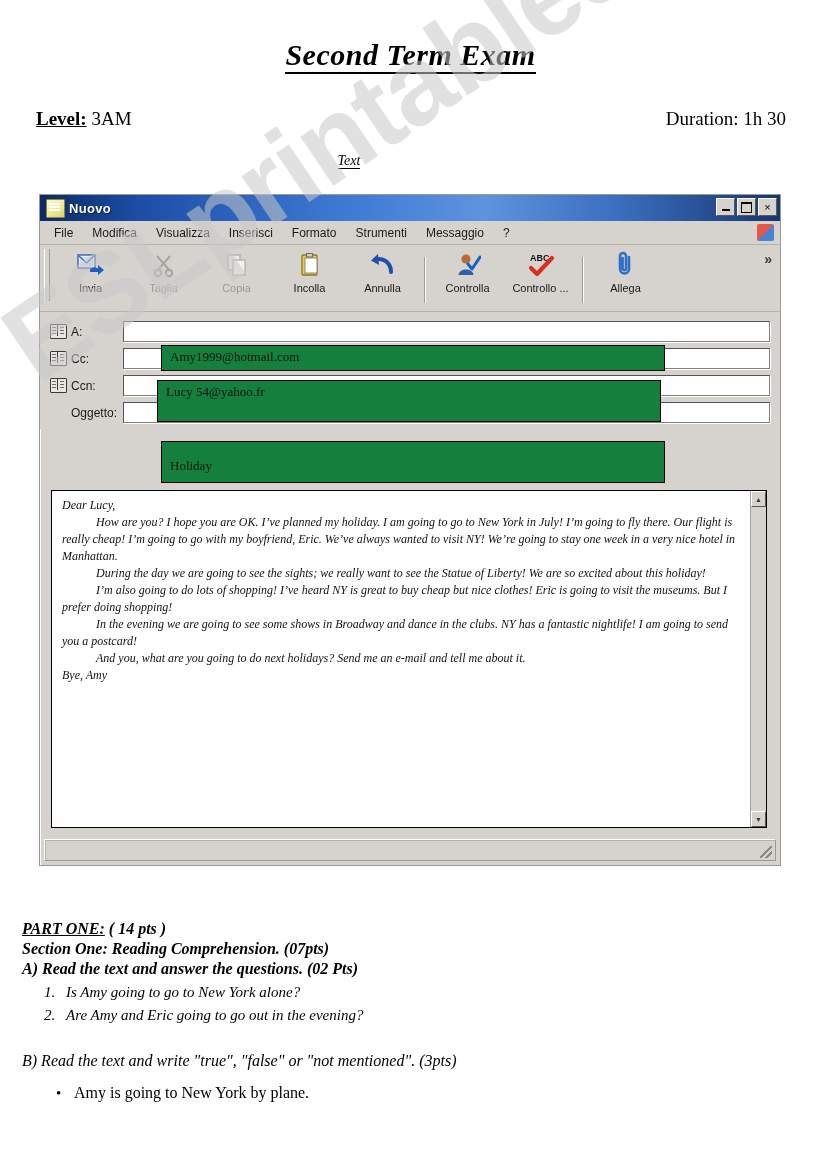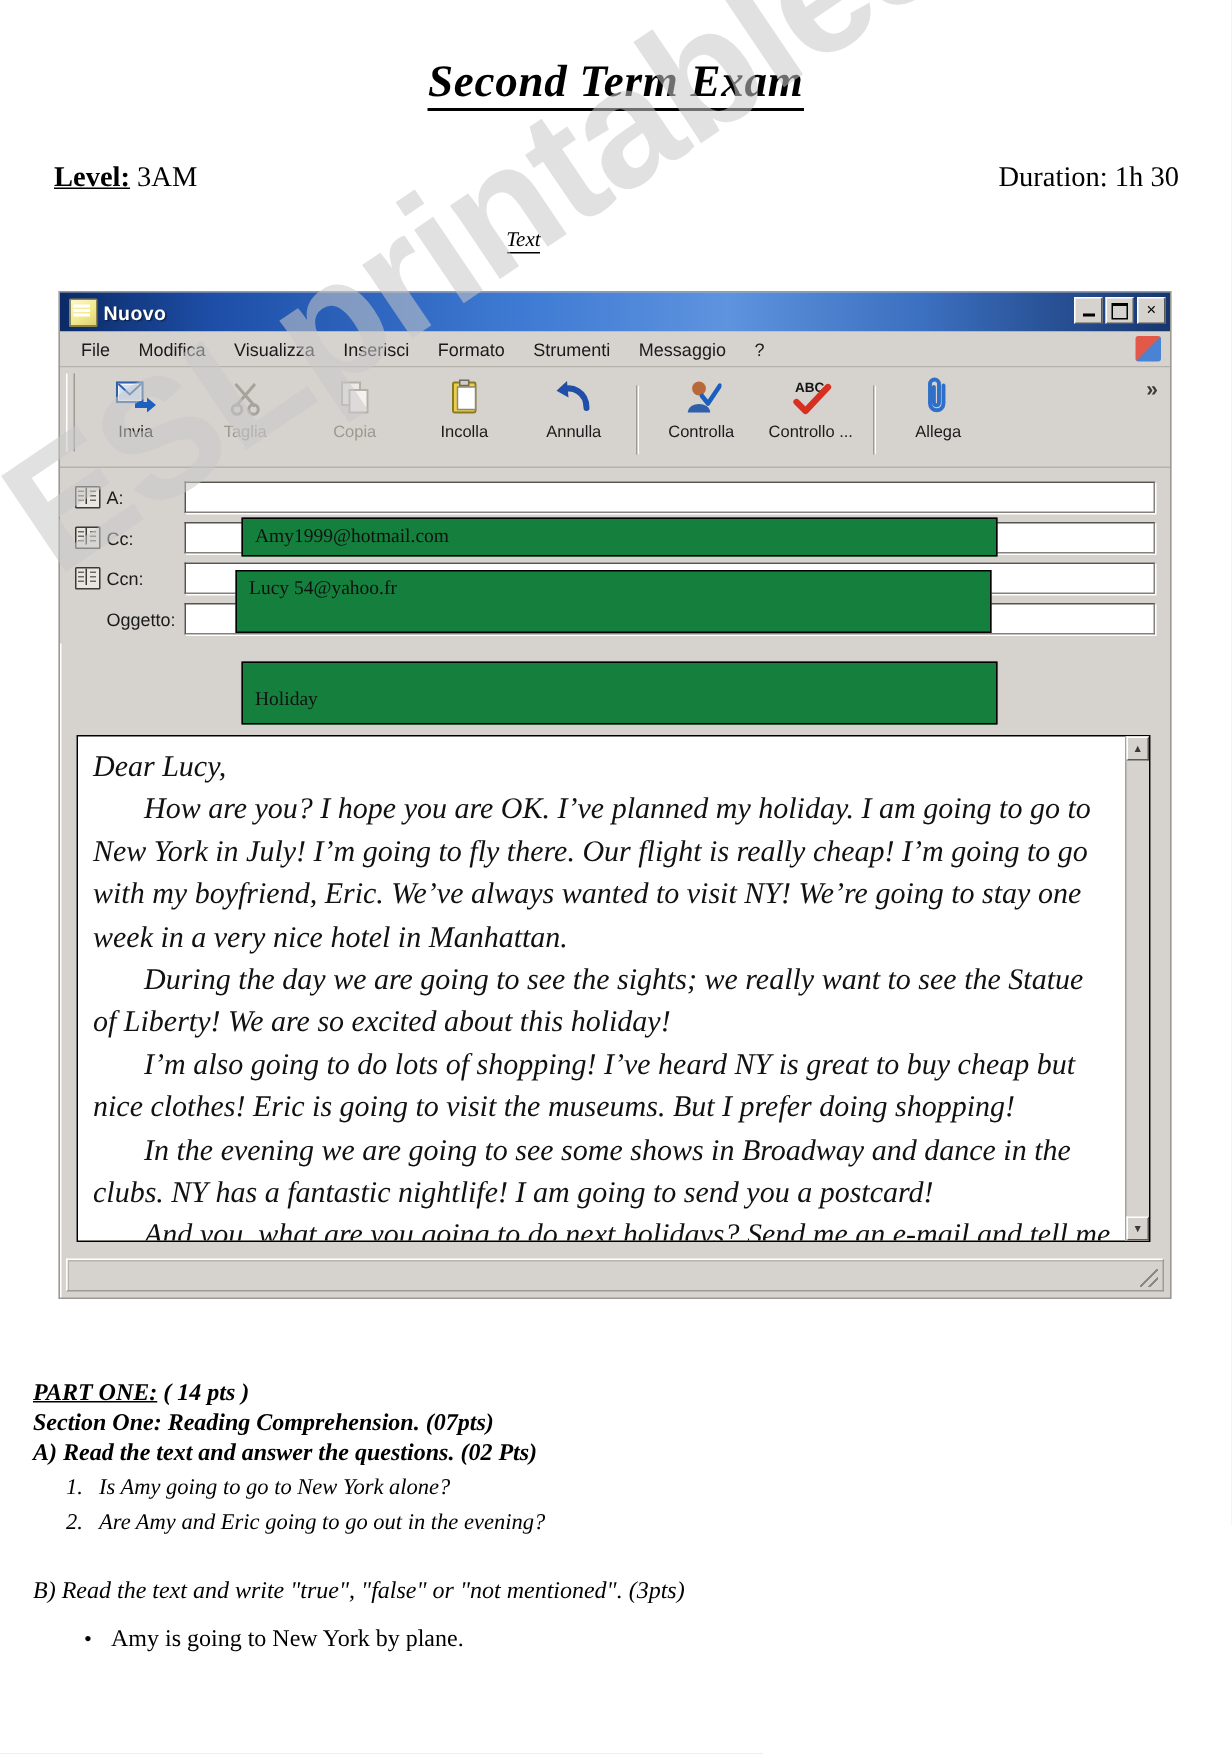--- a/index.html
+++ b/index.html
@@ -156,21 +156,21 @@
 
   
   .bodywrap{
     position:absolute;left:11px;top:295px;width:716px;height:338px;
     background:#fff;border:1px solid #000;z-index:31;box-sizing:border-box;
     display:flex;
   }
   .bodytext{
     flex:1;padding:6px 8px 0 10px;
     font-family:"Liberation Serif",serif;
-    font-style:italic;font-size:20px;line-height:1.42;color:#111;
+    font-style:italic;font-size:12px;line-height:1.42;color:#111;
     overflow:hidden;
   }
   .bodytext p{margin:0;}
   .bodytext p.ind{text-indent:34px;}
   .sbar{
     width:15px;background:#d6d3ce;border-left:1px solid #a5a29c;
     display:flex;flex-direction:column;justify-content:space-between;
   }
   .sbtn{
     height:14px;background:#d6d3ce;

